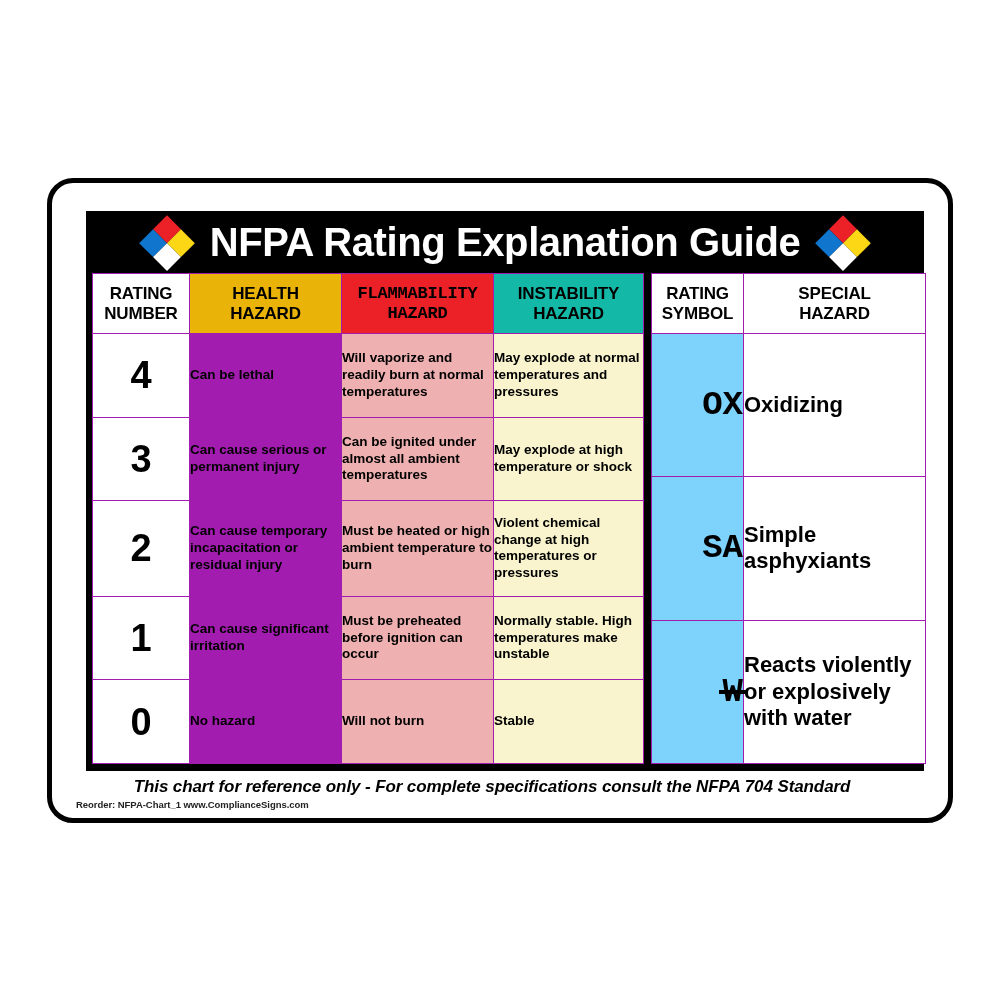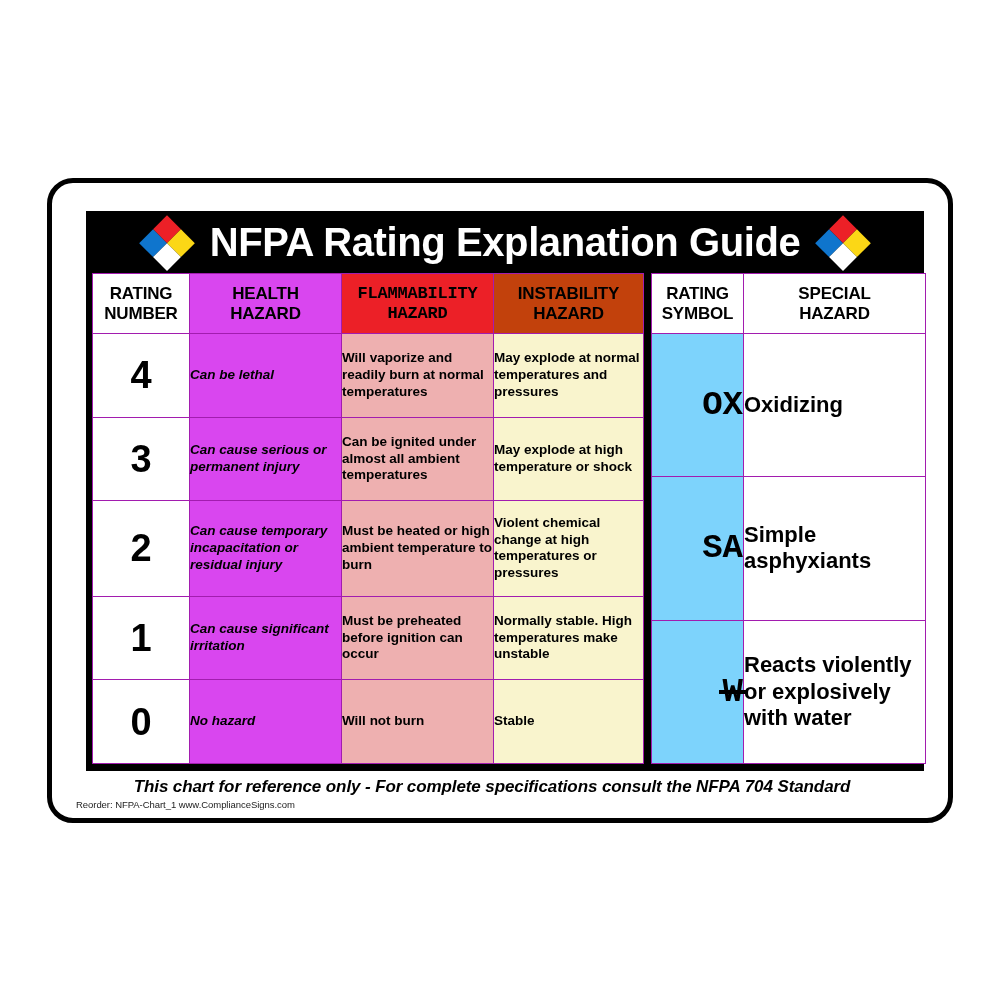--- a/index.html
+++ b/index.html
@@ -103,41 +103,41 @@
   .hdr {
     text-align: center;
     font-size: 17px;
     font-weight: bold;
     color: #000000;
     line-height: 1.12;
     height: 60px;
     letter-spacing: -0.2px;
   }
   .hdr-num  { background: #ffffff; }
-  .hdr-health { background: #d946ef; }
+  .hdr-health { background: #eab308; }
   .hdr-flam   { background: #ec2027; font-family: Liberation Mono, monospace; }
-  .hdr-inst   { background: #c2410c; }
+  .hdr-inst   { background: #14b8a6; }
 
   .cell-num {
     background: #ffffff;
     text-align: center;
     font-size: 38px;
     font-weight: bold;
     color: #000000;
     line-height: 1;
   }
   .cell-text {
     font-size: 13.5px;
     font-weight: bold;
     color: #000000;
     line-height: 1.25;
     padding: 5px 6px 5px 7px;
     text-align: left;
   }
-  .bg-health { background: #d946ef; font-style: italic; }
+  .bg-health { background: #a21caf; }
   .bg-flam   { background: #eeb0b0; }
   .bg-inst   { background: #f9f4cd; }
 
   .r-4 { height: 79px; }
   .r-3 { height: 79px; }
   .r-2 { height: 90px; }
   .r-1 { height: 79px; }
   .r-0 { height: 79px; }
 
   
@@ -194,21 +194,21 @@
     font-weight: bold;
     font-style: italic;
     color: #000000;
     letter-spacing: -0.1px;
   }
   #reorder-line {
     position: absolute;
     left: 24px;
     top: 616px;
     font-size: 9.5px;
-    font-weight: normal;
+    font-weight: bold;
     color: #222222;
     letter-spacing: -0.05px;
   }
 </style>
 </head>
 <body>
 
 <div id="sign-plate">
   <div id="black-panel">
 

